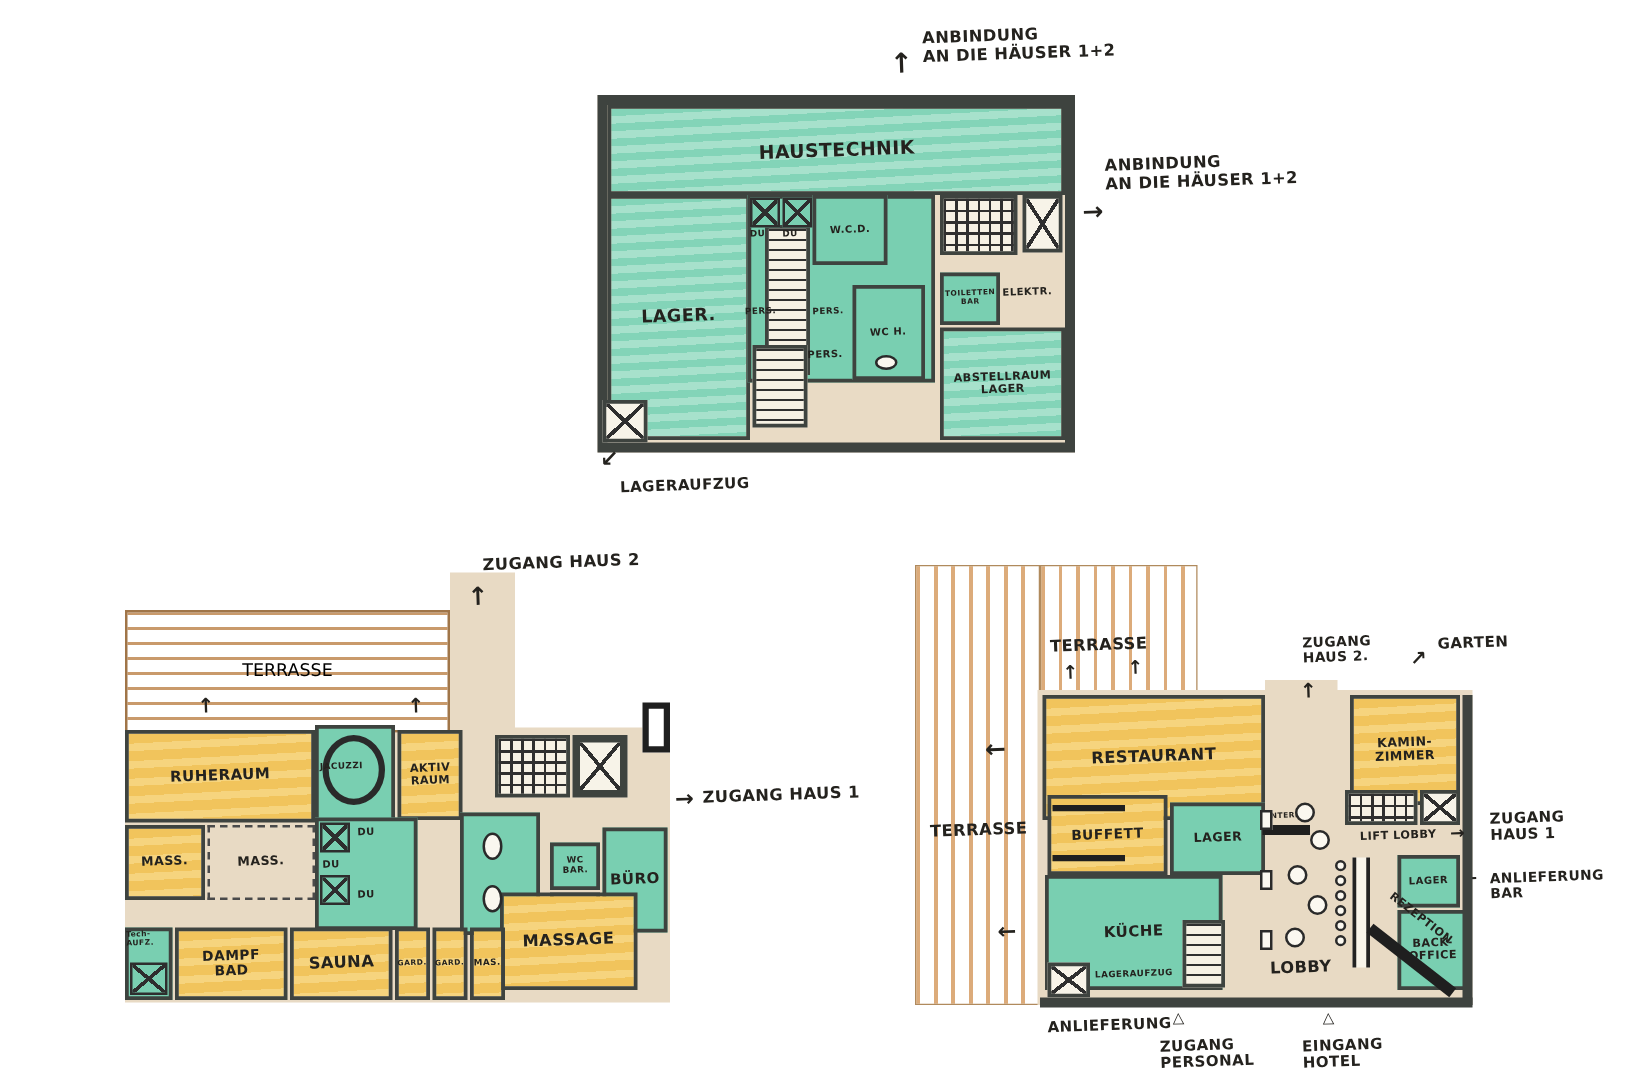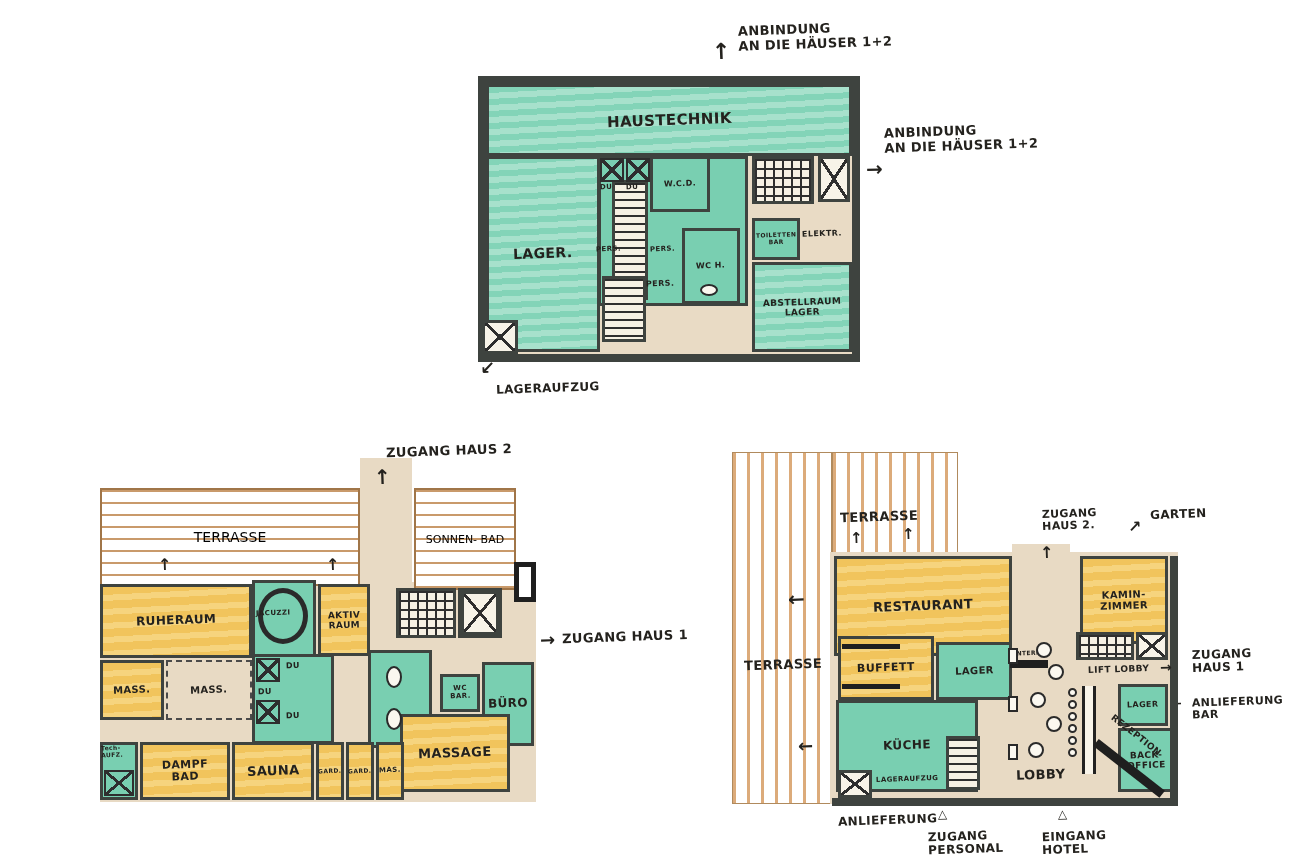--- a/index.html
+++ b/index.html
@@ -118,24 +118,20 @@
     <div class="el tanfill" style="left: 360px; top: 458px; width: 52px; height: 200px;"></div>
     <div class="el txt" style="left: 374px; top: 466px; font-size: 20px; z-index: 3;">
       <span class="t">↑</span>
     </div>
     <div class="el txt" style="left: 386px; top: 444px; font-size: 13px;">
       <span class="t">ZUGANG HAUS 2</span>
     </div>
     <div class="el deck-h" style="left: 100px; top: 488px; width: 260px; height: 98px; font-size: 14px;">
       <span class="t">TERRASSE</span>
     </div>
-    <div class="el deck-h" style="left: 414px; top: 488px; width: 102px; height: 102px; font-size: 11px;">
-      <span class="t">SONNEN-
-BAD</span>
-    </div>
     <div class="el bench" style="left: 514px; top: 562px; width: 22px; height: 40px; z-index: 2;"></div>
     <div class="el stairs-grid" style="left: 396px; top: 588px; width: 60px; height: 50px; z-index: 2;"></div>
     <div class="el lift liftheavy" style="left: 458px; top: 588px; width: 44px; height: 50px; z-index: 2;"></div>
     <div class="el room orange" style="left: 100px; top: 584px; width: 152px; height: 74px; font-size: 12px; z-index: 2;">
       <span class="t">RUHERAUM</span>
     </div>
     <div class="el room teal" style="left: 252px; top: 580px; width: 64px; height: 78px; z-index: 2;"></div>
     <div class="el ring" style="left: 258px; top: 588px; width: 50px; height: 56px; z-index: 3;"></div>
     <div class="el txt" style="left: 256px; top: 610px; font-size: 7px; z-index: 4;">
       <span class="t">JACUZZI</span>

